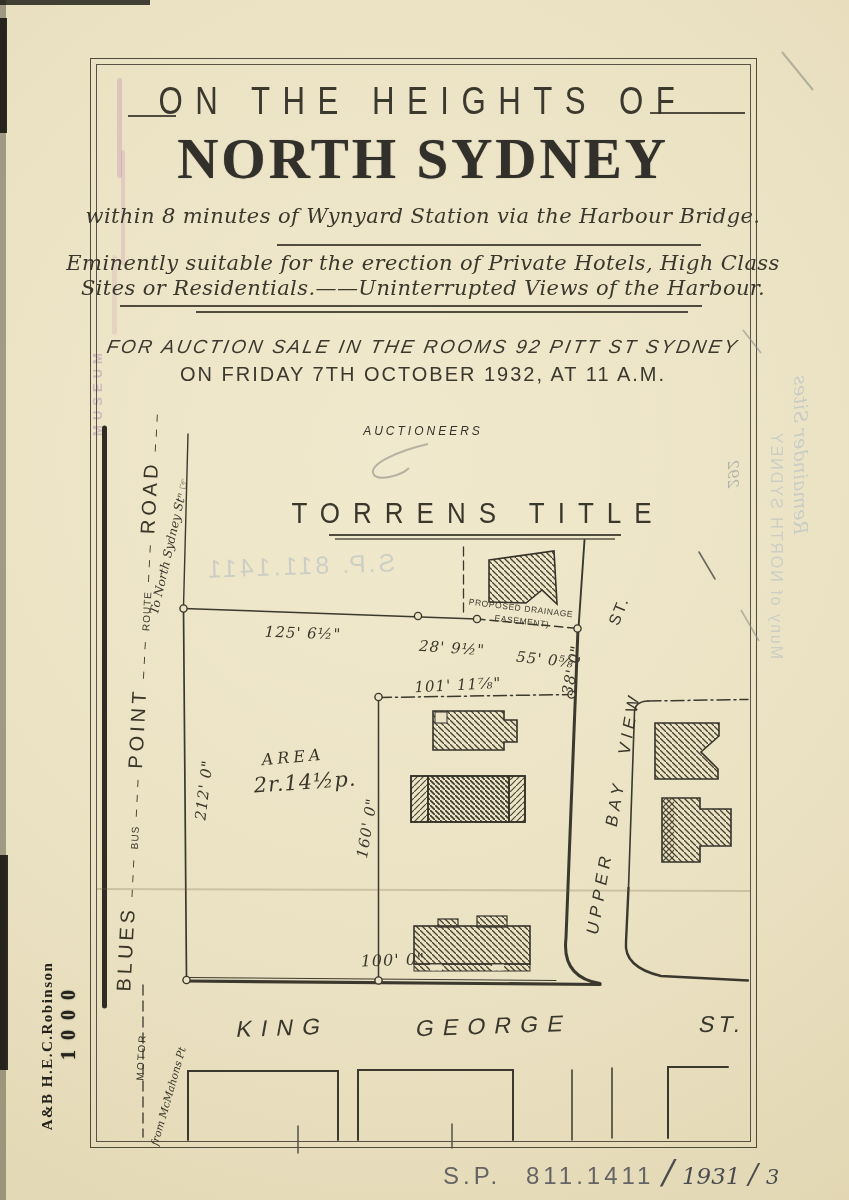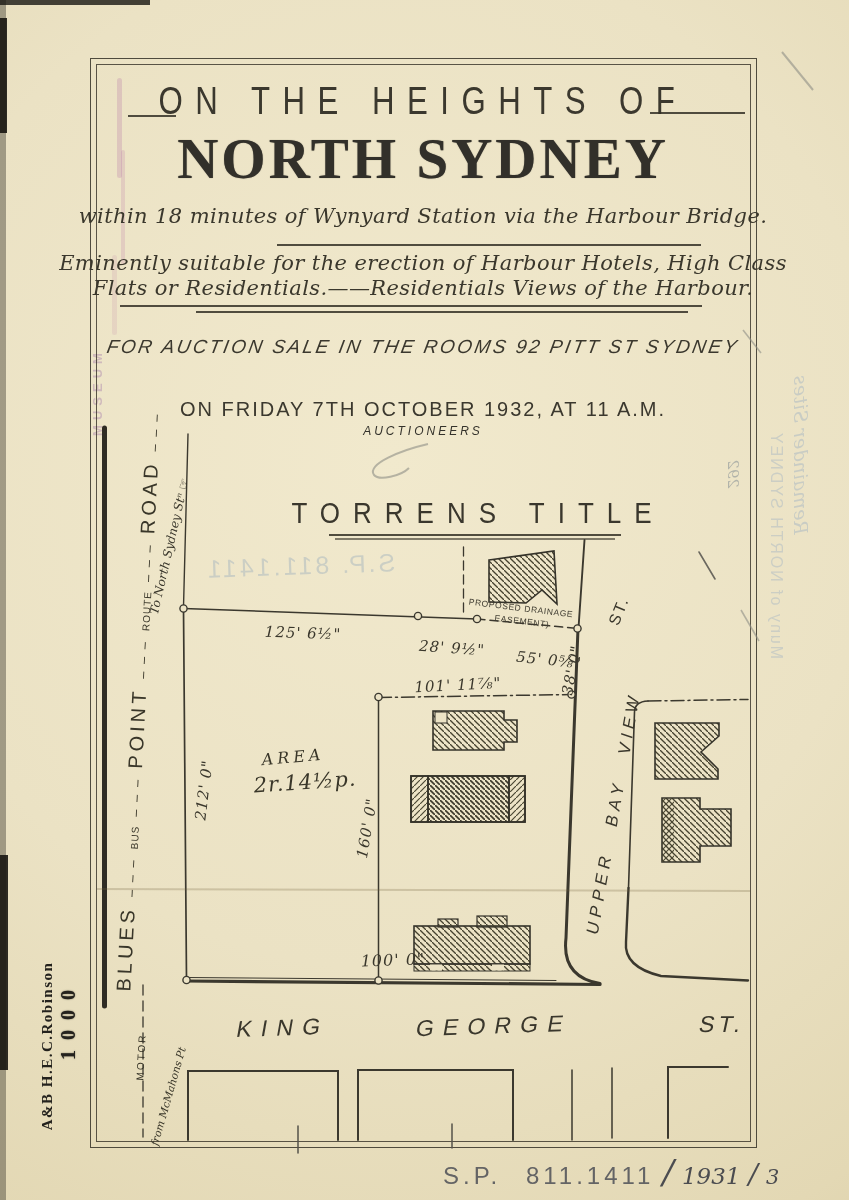--- a/index.html
+++ b/index.html
@@ -8,21 +8,21 @@
     font-family:"Liberation Serif",serif;color:#38352c;}
   .abs{position:absolute;}
   .lbl{position:absolute;white-space:nowrap;color:#393629;transform-origin:center;}
   .ink-line{position:absolute;background:rgba(52,48,38,.85);}
   
   .hl{position:absolute;left:423px;transform:translateX(-50%);white-space:nowrap;text-align:center;}
   .tagline{font:30px "Liberation Sans",sans-serif;letter-spacing:12px;color:#3b382e;transform:translateX(-50%) scale(1.04,1.32);}
   .maintitle{font:bold 57px "Liberation Serif",serif;letter-spacing:3px;color:#32302a;text-shadow:0 0 1px rgba(50,46,38,.5);}
   .script{font:italic 21px "DejaVu Serif",serif;letter-spacing:.4px;color:#3a372c;}
   .auct1{font:italic 19px "Liberation Sans",sans-serif;letter-spacing:2.5px;color:#3b382e;}
-  .auct2{font:20px "Liberation Sans",sans-serif;letter-spacing:2px;color:#3b382e;margin-top:35px;}
+  .auct2{font:20px "Liberation Sans",sans-serif;letter-spacing:2px;color:#3b382e;}
   .firm{font:bold 16px "Liberation Sans",sans-serif;letter-spacing:1px;color:#34322b;}
   .role{font:12px "Liberation Sans",sans-serif;letter-spacing:3px;color:#34322b;}
   .torrens{font:26px "Liberation Sans",sans-serif;letter-spacing:13px;color:#3a372d;transform:translateX(-50%) scale(1,1.15);}
   
   .dim{font:italic 15px "DejaVu Serif",serif;letter-spacing:1px;color:#3a372c;}
   .big-dim{font-size:16px;}
   .areaw{font:italic 16px "DejaVu Serif",serif;letter-spacing:4px;}
   .areav{font:italic 21px "DejaVu Serif",serif;letter-spacing:1px;}
   .ease{font:8.5px "Liberation Sans",sans-serif;letter-spacing:.6px;color:#3d3a2f;}
   .street{font:17px "Liberation Sans",sans-serif;letter-spacing:5px;word-spacing:16px;color:#3a372c;}
@@ -59,26 +59,26 @@
 
   <div class="abs" style="left:90px;top:58px;width:665px;height:1088px;border:1.6px solid rgba(52,48,38,.85);"></div>
   <div class="abs" style="left:96px;top:64px;width:653px;height:1076px;border:1.2px solid rgba(52,48,38,.8);"></div>
 
   <div class="hl tagline" style="top:84px;">ON THE HEIGHTS OF</div>
   <div class="ink-line" style="left:128px;top:115px;width:48px;height:2px;"></div>
   <div class="ink-line" style="left:650px;top:112px;width:95px;height:2px;"></div>
 
   <div class="hl maintitle" style="top:126px;text-align:right;">NORTH SYDNEY</div>
 
-  <div class="hl script" style="top:204px;">within 18 minutes of Wynyard Station via the Harbour Bridge.</div>
+  <div class="hl script" style="top:204px;">within 8 minutes of Wynyard Station via the Harbour Bridge.</div>
 
   <div class="ink-line" style="left:277px;top:244px;width:424px;height:2px;"></div>
 
-  <div class="hl script" style="top:251px;">Eminently suitable for the erection of Harbour Hotels, High Class</div>
-  <div class="hl script" style="top:276px;">Flats or Residentials.——Residentials Views of the Harbour.</div>
+  <div class="hl script" style="top:251px;">Eminently suitable for the erection of Private Hotels, High Class</div>
+  <div class="hl script" style="top:276px;">Sites or Residentials.——Uninterrupted Views of the Harbour.</div>
 
   <div class="ink-line" style="left:120px;top:305px;width:582px;height:2px;"></div>
   <div class="ink-line" style="left:196px;top:311px;width:492px;height:1.6px;"></div>
 
   <div class="hl auct1" style="top:336px;transform:translateX(-50%) skewX(-10deg);">FOR AUCTION SALE IN THE ROOMS 92 PITT ST SYDNEY</div>
   <div class="hl auct2" style="top:363px;">ON FRIDAY 7TH OCTOBER 1932, AT 11 A.M.</div>
   <div class="hl role" style="top:424px;font-style:italic;">AUCTIONEERS</div>
 
   <div class="hl torrens" style="top:498px;left:478px;">TORRENS TITLE</div>
   <div class="ink-line" style="left:329px;top:534px;width:292px;height:2px;"></div>

